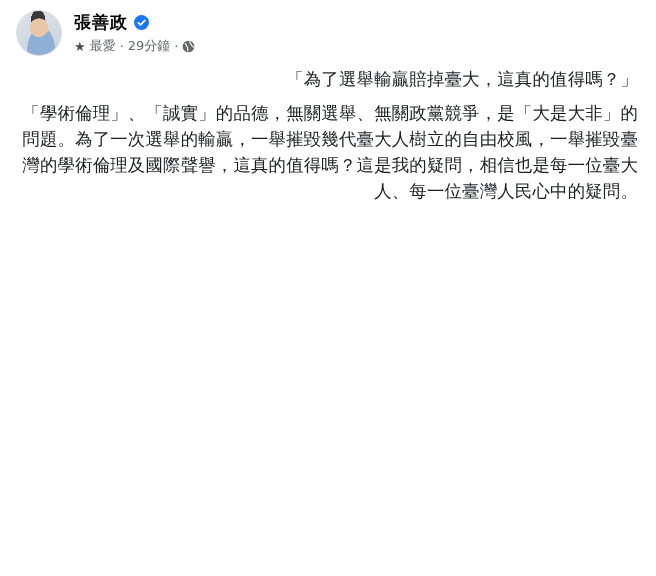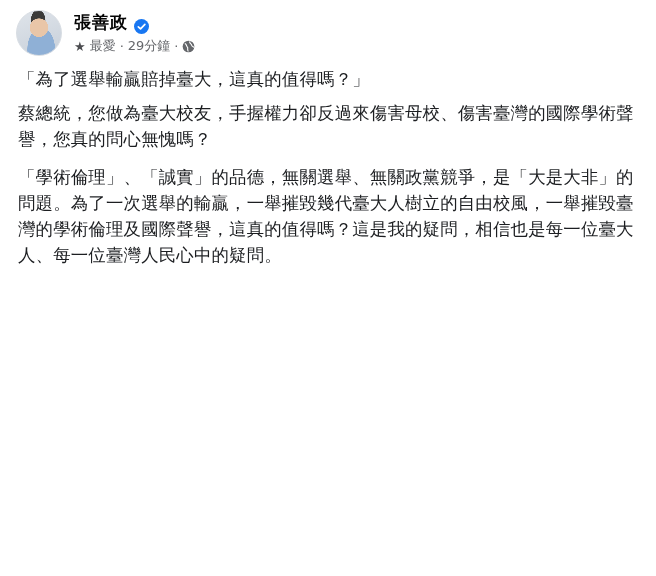--- a/index.html
+++ b/index.html
@@ -39,21 +39,21 @@
       flex-shrink: 0;
     }
     .header-text {
       margin-left: 12px;
       display: flex;
       flex-direction: column;
       justify-content: center;
     }
     .name-row {
       display: flex;
-      align-items: flex-end;
+      align-items: center;
       gap: 6px;
     }
     .author-name {
       font-size: 17px;
       font-weight: bold;
       color: #050505;
       letter-spacing: 1px;
     }
     .verified-icon {
       width: 15px;
@@ -74,20 +74,21 @@
 
     .post-body {
       margin-top: 4px;
       font-size: 17.4px;
       line-height: 26px;
       color: #1c1e21;
       letter-spacing: 0.2px;
     }
     .para {
       margin-bottom: 12px;
+      text-align: right;
     }
     .para.first {
       margin-bottom: 8px;
     }
   </style>
 </head>
 <body>
 
 <div class="post">
   <div class="post-header">
@@ -113,17 +114,16 @@
             <circle cx="8" cy="8" r="7.2" fill="#65676b"></circle>
             <path d="M4 4.5 C6 5.5 5 7.5 6.5 8.5 C8 9.5 6 11.5 7.5 13.5 M9.5 2.2 C9 4 11.5 4.5 12 6.5 C12.5 8.5 14 8 14.6 8.8" stroke="#ffffff" stroke-width="1.4" fill="none" stroke-linecap="round"></path>
           </svg>
         </span>
       </div>
     </div>
   </div>
 
   <div class="post-body">
     <p class="para first">「為了選舉輸贏賠掉臺大，這真的值得嗎？」</p>
-    <p class="para">蔡總統，您做為臺大校友，手握權力卻反過來傷害母校、傷害臺灣的國際學術聲譽，您真的問心無愧嗎？</p>
     <p class="para">「學術倫理」、「誠實」的品德，無關選舉、無關政黨競爭，是「大是大非」的問題。為了一次選舉的輸贏，一舉摧毀幾代臺大人樹立的自由校風，一舉摧毀臺灣的學術倫理及國際聲譽，這真的值得嗎？這是我的疑問，相信也是每一位臺大人、每一位臺灣人民心中的疑問。</p>
 
   </div>
 </div>
 
 </body></html>

